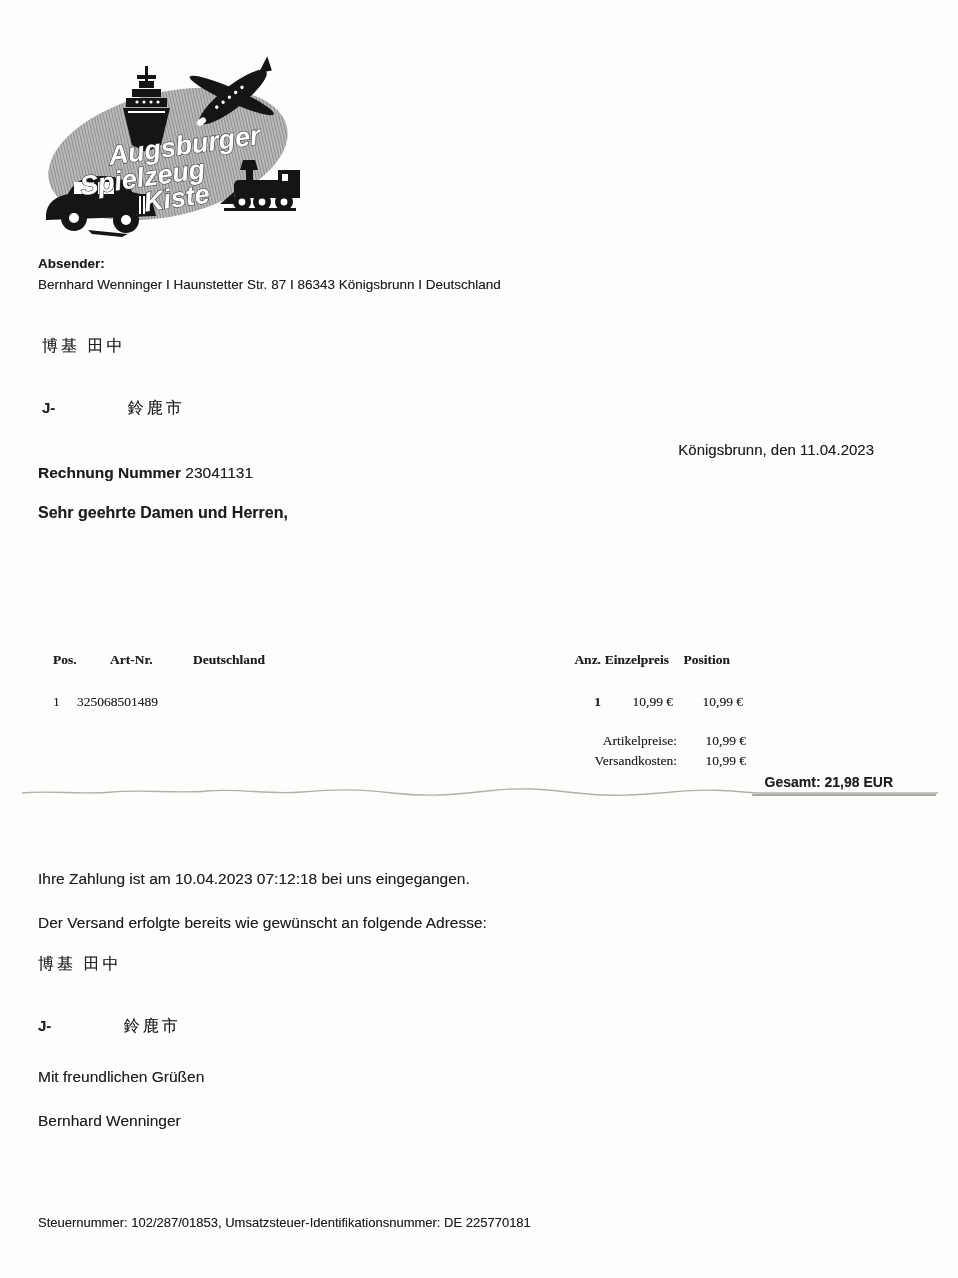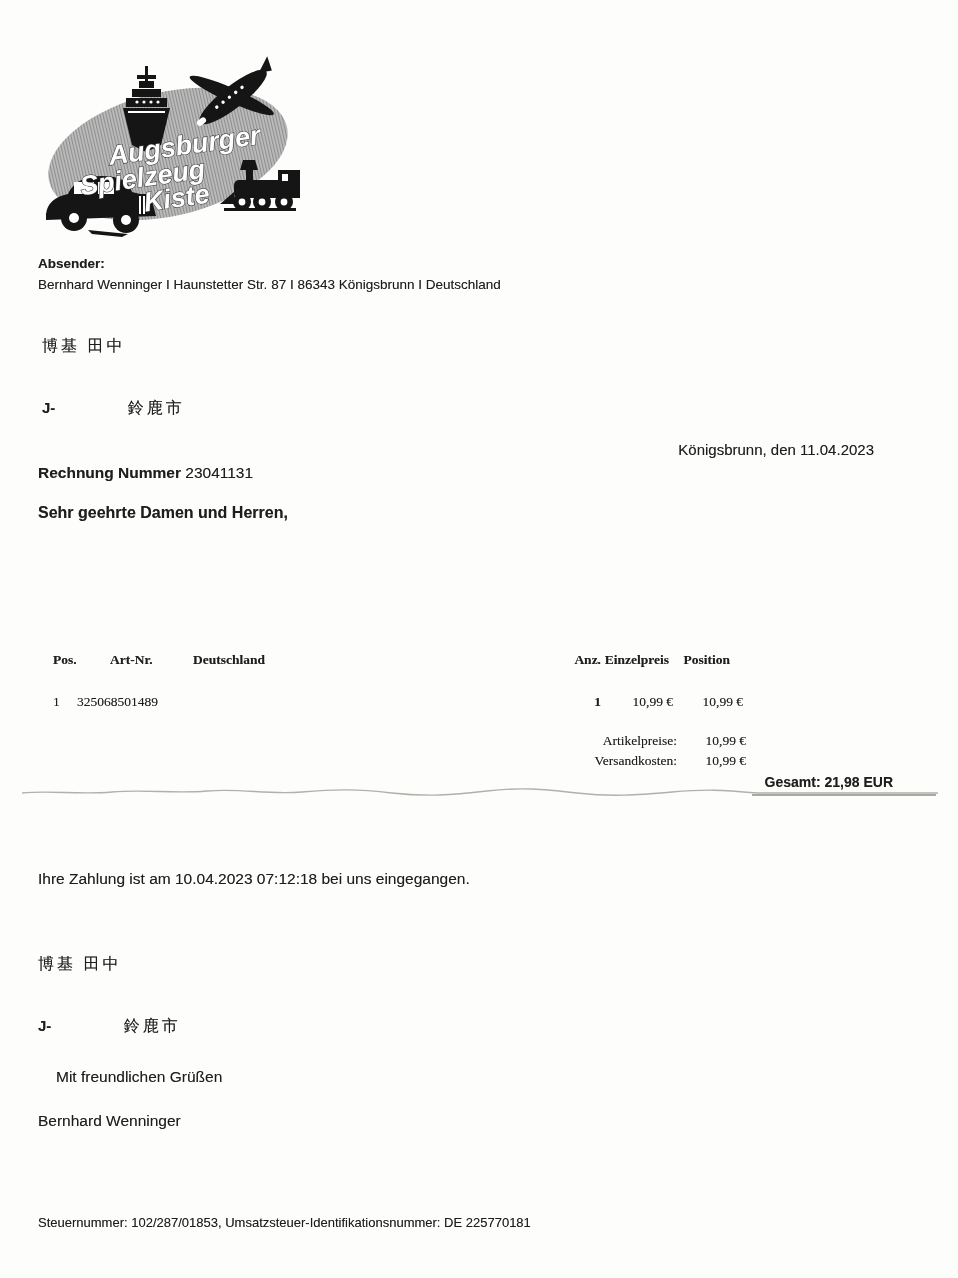--- a/index.html
+++ b/index.html
@@ -148,23 +148,24 @@
     <span style="right:61px;">10,99 €</span>
   </div>
   <div class="abs b" style="top:774px; right:65px; font-size:14px;">Gesamt: 21,98 EUR</div>
 
   <svg class="divider" width="916" height="12" viewBox="0 0 916 12">
     <path d="M0 7 C 30 4, 55 9, 90 6 S 150 8, 185 5 S 245 9, 280 6 S 335 3, 370 7 S 430 9, 465 5 S 520 3, 555 7 S 615 9, 650 6 S 700 4, 735 7 L 916 7" fill="none" stroke="#b3b0aa" stroke-width="1.3"></path>
     <path d="M730 9 L 914 9" fill="none" stroke="#8f8c86" stroke-width="1.4"></path>
   </svg>
 
   <div class="abs fs155" style="left:38px; top:870px;">Ihre Zahlung ist am 10.04.2023 07:12:18 bei uns eingegangen.</div>
+  <div class="abs fs155" style="left:38px; top:914px;">Der Versand erfolgte bereits wie gewünscht an folgende Adresse:</div>
   <div class="abs cjk" style="left:38px; top:954px;">博基 田中</div>
   <div class="abs" style="left:38px; top:1016px;">
     <span class="b fs15">J-</span>
     <span class="cjk" style="margin-left:68px;">鈴鹿市</span>
   </div>
-  <div class="abs fs155" style="left:38px; top:1068px;margin-left:18px;">Mit freundlichen Grüßen</div>
+  <div class="abs fs155" style="left:38px; top:1068px;">Mit freundlichen Grüßen</div>
   <div class="abs fs155" style="left:38px; top:1112px;">Bernhard Wenninger</div>
 
   <div class="abs fs13" style="left:38px; top:1215px;">Steuernummer: 102/287/01853, Umsatzsteuer-Identifikationsnummer: DE 225770181</div>
 
 </div>
 
 </body></html>

